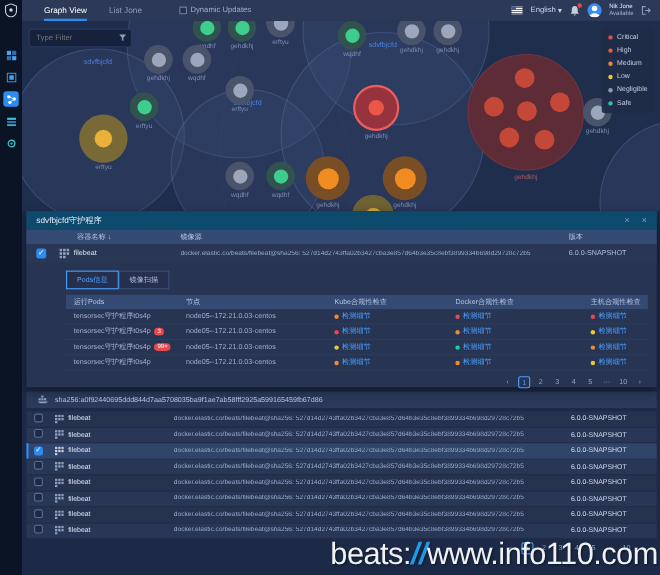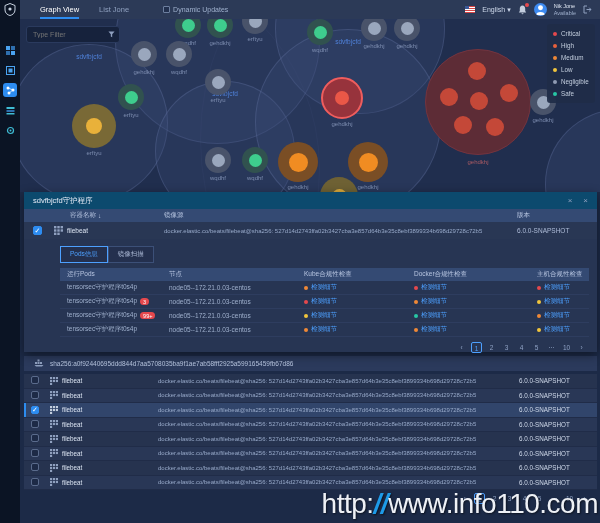--- a/index.html
+++ b/index.html
@@ -669,13 +669,13 @@
   <span class="pg active">1</span>
   <span class="pg">2</span>
   <span class="pg">3</span>
   <span class="pg">4</span>
   <span class="pg">5</span>
   <span class="pg">···</span>
   <span class="pg">10</span>
   <span class="pg">›</span>
 </div>
 
-<div class="watermark"><span>http:</span><span class="sl">//</span><span>www.info110.com</span></div>
+<div class="watermark"><span>beats:</span><span class="sl">//</span><span>www.info110.com</span></div>
 
 </body></html>

